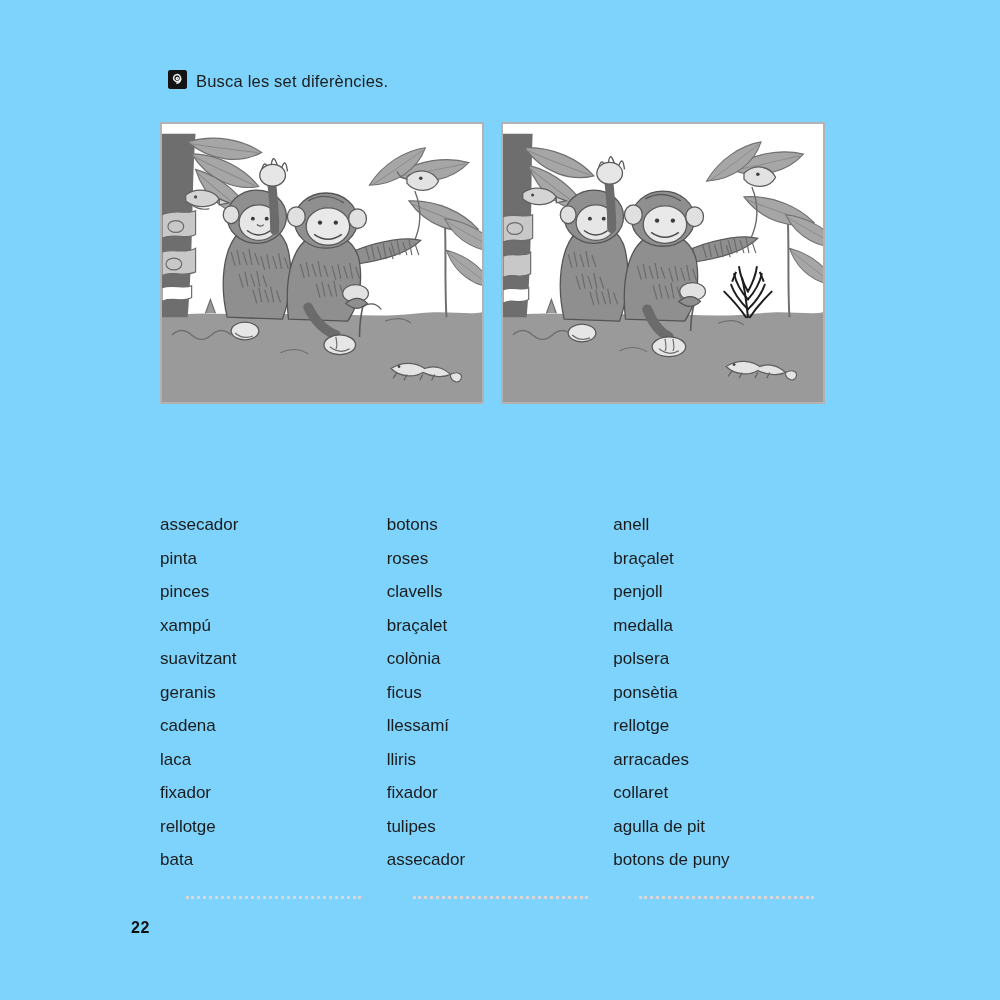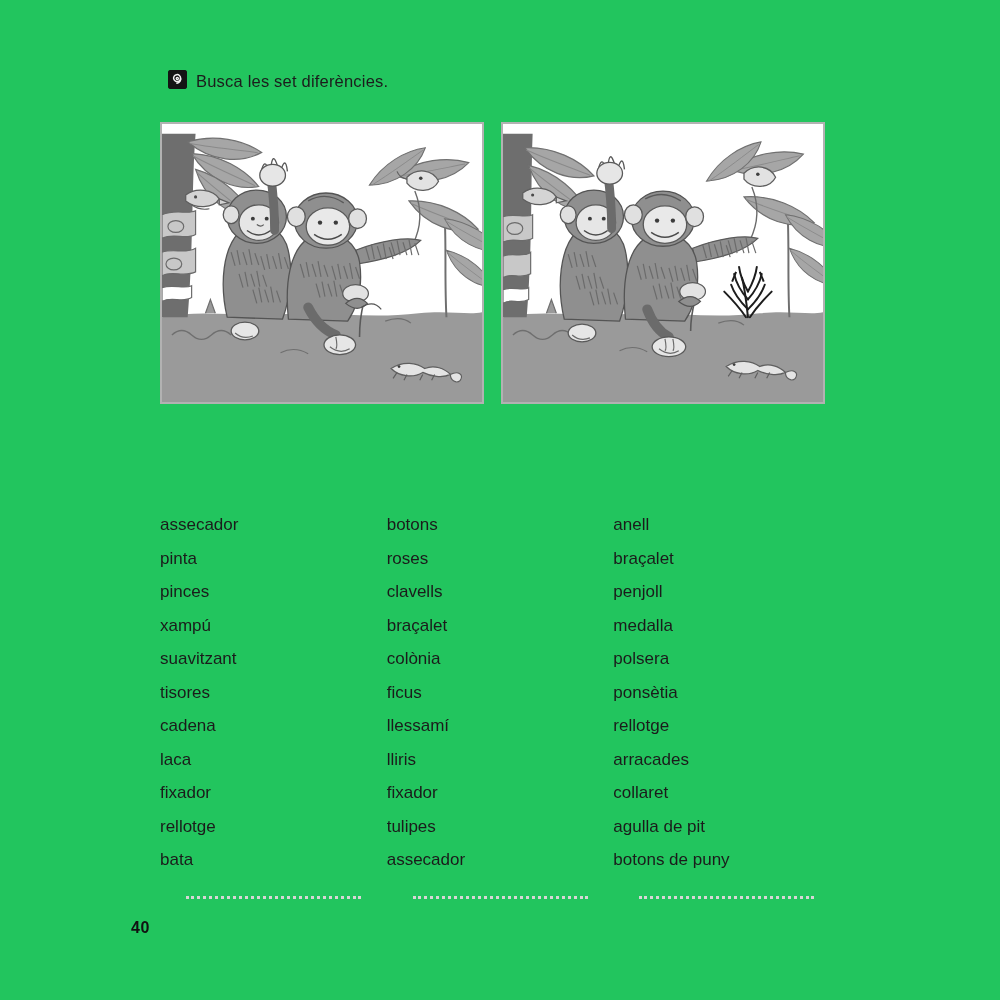--- a/index.html
+++ b/index.html
@@ -12,21 +12,21 @@
     height: 1000px;
     position: relative;
     font-family: "Liberation Sans", sans-serif;
     color: #1a1a1a;
     overflow: hidden;
   }
 
   .page {
     position: absolute;
     inset: 0;
-    background: #22c55e;
+    background: #7dd3fc;
   }
 
   
   .exercise-head {
     position: absolute;
     display: flex;
     align-items: flex-start;
     gap: 9px;
   }
   #ex1-head { left: 168px; top: 68px; width: 700px; }
@@ -420,21 +420,21 @@
 
 
   <div class="word-columns">
 
     <div class="word-col">
       <div class="word-item">assecador</div>
       <div class="word-item">pinta</div>
       <div class="word-item">pinces</div>
       <div class="word-item">xampú</div>
       <div class="word-item">suavitzant</div>
-      <div class="word-item">tisores</div>
+      <div class="word-item">geranis</div>
       <div class="word-item">cadena</div>
       <div class="word-item">laca</div>
       <div class="word-item">fixador</div>
       <div class="word-item">rellotge</div>
       <div class="word-item">bata</div>
     </div>
 
     <div class="word-col">
       <div class="word-item">botons</div>
       <div class="word-item">roses</div>
@@ -469,15 +469,15 @@
       <div class="answer-line"></div>
     </div>
     <div class="answer-slot">
       <div class="answer-line"></div>
     </div>
     <div class="answer-slot">
       <div class="answer-line"></div>
     </div>
   </div>
 
-  <div class="page-number">40</div>
+  <div class="page-number">22</div>
 
 </div>
 
 </body></html>

